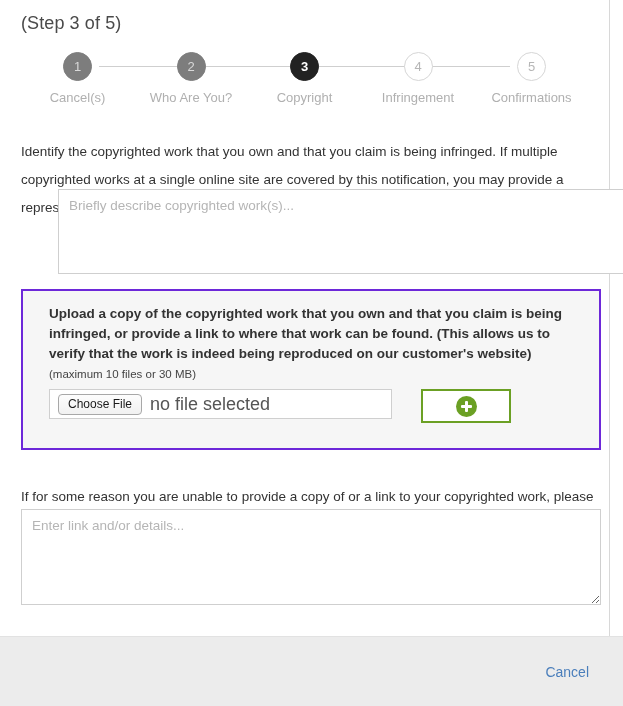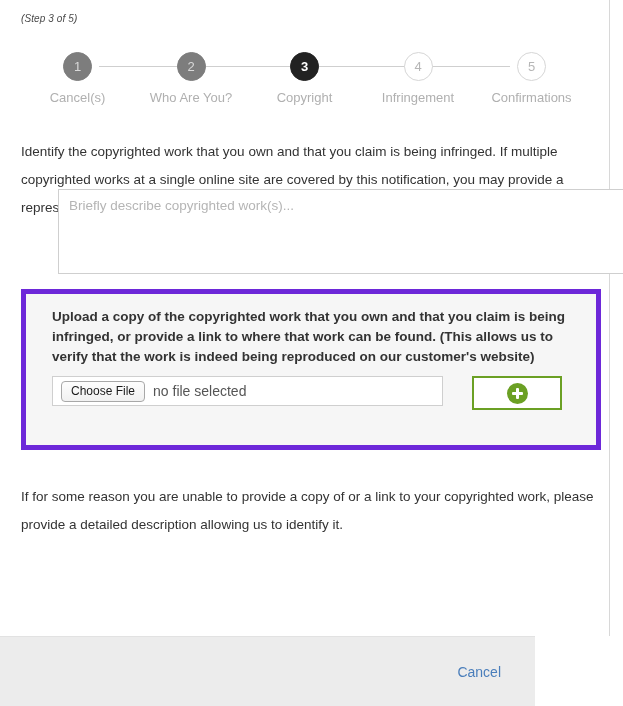--- a/index.html
+++ b/index.html
@@ -33,24 +33,23 @@
     top: 0;
     width: 609px;
     height: 636px;
     box-sizing: border-box;
   }
 
   .step-counter {
     position: absolute;
     left: 21px;
     top: 13px;
-    font-size: 10px;
+    font-size: 18px;
     color: #4a4a4a;
     letter-spacing: 0.1px;
-    font-style: italic;
   }
 
   
   .stepper {
     position: absolute;
     left: 21px;
     top: 52px;
     width: 567px;
     height: 56px;
   }
@@ -148,21 +147,21 @@
 
   
   .upload-panel {
     position: absolute;
     left: 21px;
     top: 289px;
     width: 580px;
     height: 161px;
     box-sizing: border-box;
     background: #f6f6f6;
-    border: 5px solid #6d28d9;
+    border: 2px solid #6d28d9;
     padding: 13px 24px 0 26px;
   }
   .upload-heading {
     font-size: 13.5px;
     font-weight: bold;
     line-height: 20px;
     color: #333333;
     margin: 0;
     width: 530px;
   }
@@ -170,41 +169,41 @@
     font-size: 11.5px;
     color: #444444;
     margin-top: 4px;
   }
   .upload-row {
     margin-top: 9px;
     display: flex;
     align-items: flex-start;
   }
   .file-input-wrap {
-    width: 391px;
+    width: 343px;
     height: 30px;
     box-sizing: border-box;
     background: #ffffff;
     border: 1px solid #cfcfcf;
     display: flex;
     align-items: center;
     padding-left: 8px;
   }
   .choose-file-btn {
     font-family: "Liberation Sans", sans-serif;
     font-size: 12px;
     color: #1a1a1a;
     background: linear-gradient(#fdfdfd, #f1f1f1);
     border: 1px solid #a8a8a8;
     border-radius: 4px;
     padding: 2px 9px 3px 9px;
     cursor: default;
   }
   .file-status {
-    font-size: 14px;
+    font-size: 18px;
     color: #555555;
     margin-left: 8px;
   }
   .add-file-button {
     width: 90px;
     height: 34px;
     margin-left: 29px;
     box-sizing: border-box;
     background: #ffffff;
     border: 2px solid #6ba024;
@@ -233,21 +232,21 @@
   }
   .plus-circle::after {
     left: 9px; top: 5px; width: 3px; height: 11px;
   }
 
   
   .footer {
     position: absolute;
     left: 0;
     top: 636px;
-    width: 535px;
+    width: 623px;
     height: 70px;
     box-sizing: border-box;
     background: #ececec;
     border-top: 1px solid #e2e2e2;
     display: flex;
     align-items: center;
     justify-content: flex-end;
     padding-right: 20px;
   }
   .link-button {
@@ -307,31 +306,33 @@
       </div>
     </div>
   </div>
 
   <p class="copy" id="intro-copy"><span>Identify the copyrighted work that you own and that you claim is being infringed. If multiple copyrighted works at a single online site are covered by this notification, you may provide a representative list of such works on that site.</span> <span class="req-star">*</span></p>
 
   <textarea class="field" id="work-description" placeholder="Briefly describe copyrighted work(s)..." style=""></textarea>
 
   <div class="upload-panel">
     <div class="upload-heading">Upload a copy of the copyrighted work that you own and that you claim is being infringed, or provide a link to where that work can be found. (This allows us to verify that the work is indeed being reproduced on our customer's website)</div>
+    <div class="upload-limit">(maximum 10 files or 30 MB)</div>
     <div class="upload-row">
       <div class="file-input-wrap">
         <button class="choose-file-btn" type="button">Choose File</button>
         <span class="file-status">no file selected</span>
       </div>
       <button class="add-file-button" type="button">
         <span class="plus-circle"></span>
       </button>
     </div>
   </div>
 
   <p class="copy" id="fallback-copy">If for some reason you are unable to provide a copy of or a link to your copyrighted work, please provide a detailed description allowing us to identify it.</p>
 
+  <textarea class="field" id="link-details" placeholder="Enter link and/or details..." style=""></textarea>
 
 </div>
 
 <div class="footer">
   <button class="link-button" type="button">Cancel</button>
 </div>
 
 </body></html>

